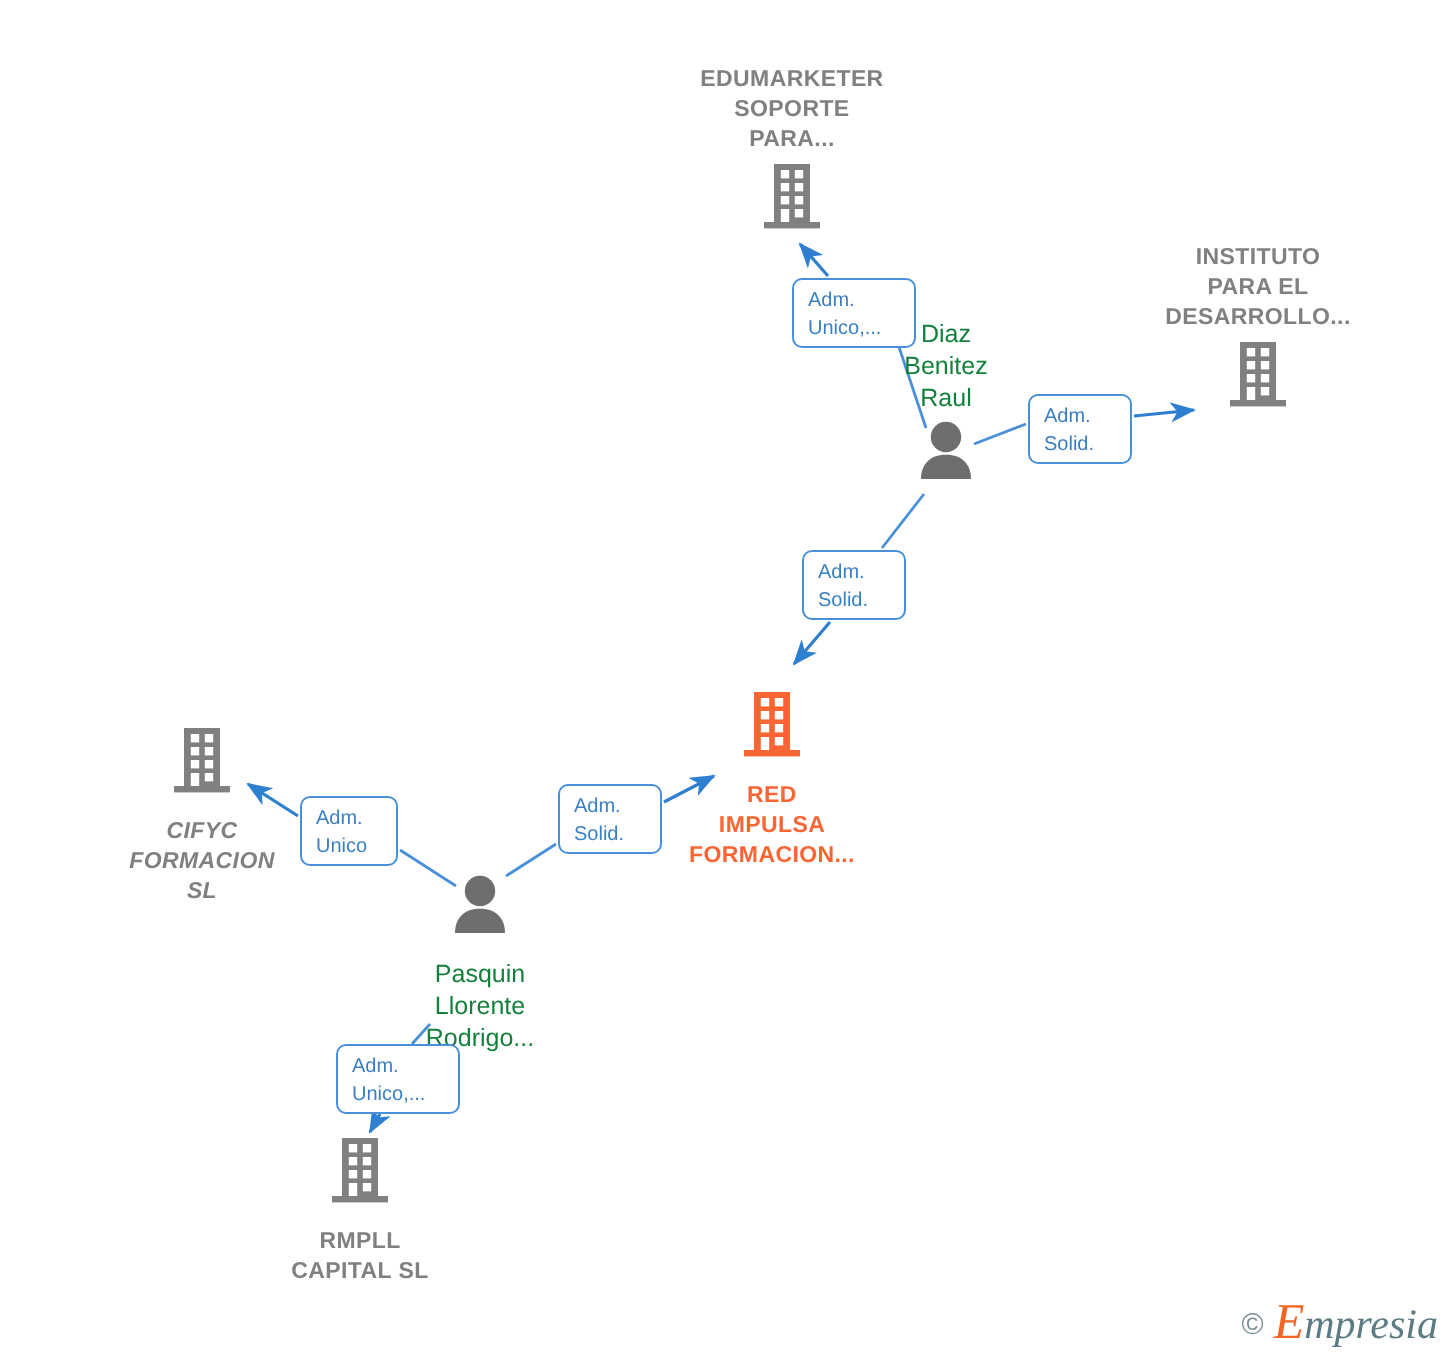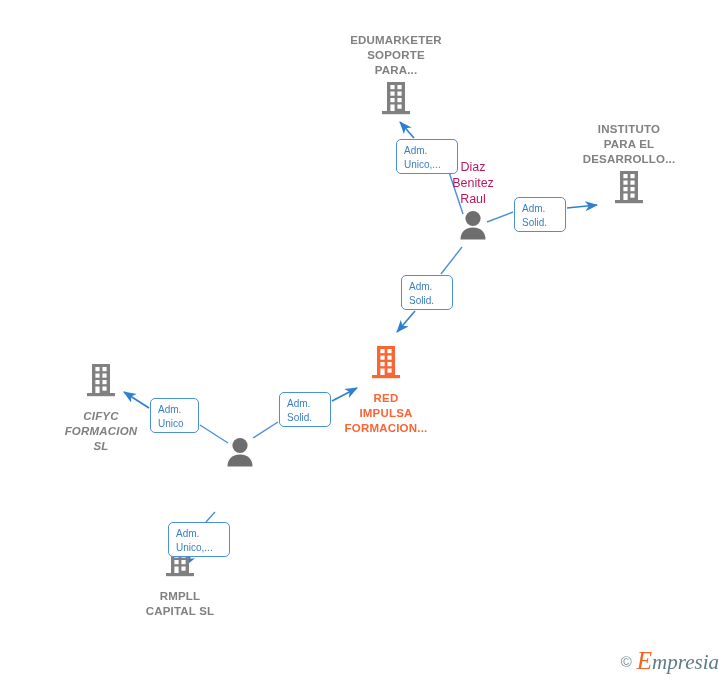--- a/index.html
+++ b/index.html
@@ -44,21 +44,21 @@
     font-size: 11.5px;
     font-weight: bold;
     letter-spacing: 0.2px;
     color: #808080;
     margin-top: 11px;
     white-space: pre-line;
   }
   .node.person .label {
     font-weight: normal;
     font-size: 12.5px;
-    color: #be185d;
+    color: #15803d;
     letter-spacing: 0;
     line-height: 16px;
   }
   .node.focus .label {
     color: #fa6534;
   }
   .node.label-above .label {
     margin-top: 0;
     margin-bottom: 2px;
   }
@@ -202,23 +202,26 @@
 SL</span>
   </div>
 
   <div class="node person" style="left:240px; top:436px; width:90px; margin-left:-45px;">
     <span class="icon-wrap">
       <svg width="34" height="32" viewBox="0 0 34 32" aria-hidden="true">
         <circle cx="17" cy="9.5" r="7.6" fill="#6e6e6e"></circle>
         <path d="M17,18.4 C25.5,18.4 29.5,23.6 29.5,30.5 L4.5,30.5 C4.5,23.6 8.5,18.4 17,18.4 Z" fill="#6e6e6e"></path>
       </svg>
     </span>
-  </div>
-
-  <div class="node company" style="left:180px; top:542px;">
+    <span class="label">Pasquin
+Llorente
+Rodrigo...</span>
+  </div>
+
+  <div class="node company" style="left:180px; top:567px;">
     <span class="icon-wrap">
       <svg width="32" height="36" viewBox="0 0 32 36" aria-hidden="true">
         <rect x="7" y="2" width="18" height="29" fill="#808080"></rect>
         <rect x="2" y="31" width="28" height="3.2" fill="#808080"></rect>
         <rect x="10.4" y="5" width="4.2" height="4.2" fill="#ffffff"></rect>
         <rect x="17.4" y="5" width="4.2" height="4.2" fill="#ffffff"></rect>
         <rect x="10.4" y="11.5" width="4.2" height="4.2" fill="#ffffff"></rect>
         <rect x="17.4" y="11.5" width="4.2" height="4.2" fill="#ffffff"></rect>
         <rect x="10.4" y="18" width="4.2" height="4.2" fill="#ffffff"></rect>
         <rect x="17.4" y="18" width="4.2" height="4.2" fill="#ffffff"></rect>

